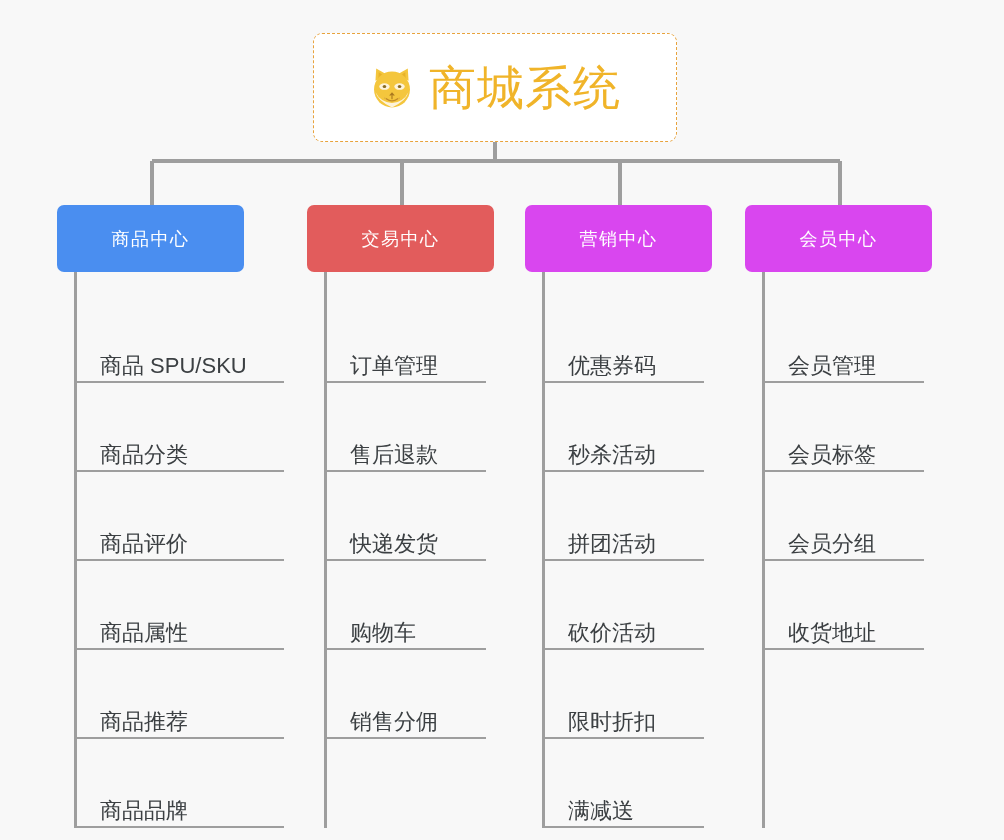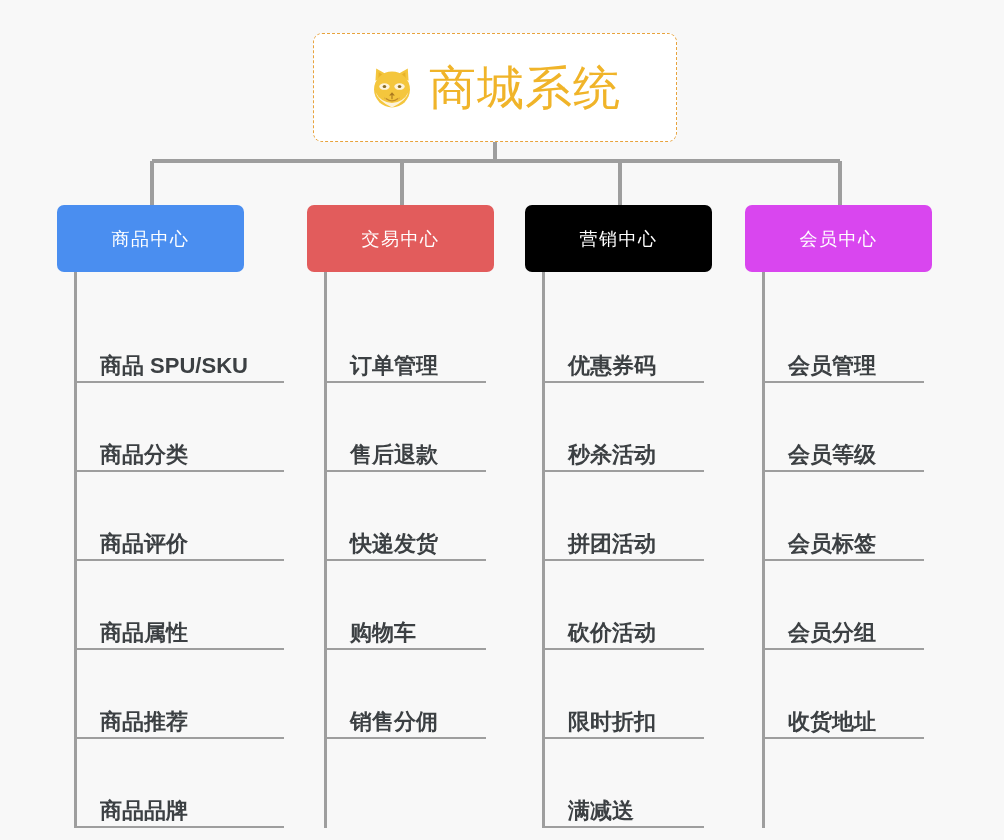--- a/index.html
+++ b/index.html
@@ -75,21 +75,20 @@
     font-size: 18px;
     letter-spacing: 1.5px;
     line-height: 1;
   }
 
   
   .leaf-list {
     position: relative;
     margin-top: 0;
     padding-top: 22px;
-    font-weight: bold;
   }
 
   
   .spine {
     position: absolute;
     left: 17px;
     top: 0;
     width: 3px;
     background: #9e9e9e;
   }
@@ -216,21 +215,21 @@
           <div class="leaf-label">购物车</div>
           <div class="leaf-underline" style="background: rgb(158, 158, 158); width: 162px;"></div>
         </div>
         <div class="leaf">
           <div class="leaf-label">销售分佣</div>
           <div class="leaf-underline" style="background: rgb(158, 158, 158); width: 162px;"></div>
         </div>
       </div>
     </div>
     <div class="column" style="left: 525px; width: 187px;">
-      <div class="cat-box" style="background: #000000; width: 187px;">
+      <div class="cat-box" style="background: #d946ef; width: 187px;">
         <span>营销中心</span>
       </div>
       <div class="leaf-list">
         <div class="spine" style="background: rgb(158, 158, 158); height: 556px;"></div>
         <div class="leaf">
           <div class="leaf-label">优惠券码</div>
           <div class="leaf-underline" style="background: rgb(158, 158, 158); width: 162px;"></div>
         </div>
         <div class="leaf">
           <div class="leaf-label">秒杀活动</div>
@@ -258,24 +257,20 @@
       <div class="cat-box" style="background: #d946ef; width: 187px;">
         <span>会员中心</span>
       </div>
       <div class="leaf-list">
         <div class="spine" style="background: rgb(158, 158, 158); height: 556px;"></div>
         <div class="leaf">
           <div class="leaf-label">会员管理</div>
           <div class="leaf-underline" style="background: rgb(158, 158, 158); width: 162px;"></div>
         </div>
         <div class="leaf">
-          <div class="leaf-label">会员等级</div>
-          <div class="leaf-underline" style="background: rgb(158, 158, 158); width: 162px;"></div>
-        </div>
-        <div class="leaf">
           <div class="leaf-label">会员标签</div>
           <div class="leaf-underline" style="background: rgb(158, 158, 158); width: 162px;"></div>
         </div>
         <div class="leaf">
           <div class="leaf-label">会员分组</div>
           <div class="leaf-underline" style="background: rgb(158, 158, 158); width: 162px;"></div>
         </div>
         <div class="leaf">
           <div class="leaf-label">收货地址</div>
           <div class="leaf-underline" style="background: rgb(158, 158, 158); width: 162px;"></div>

